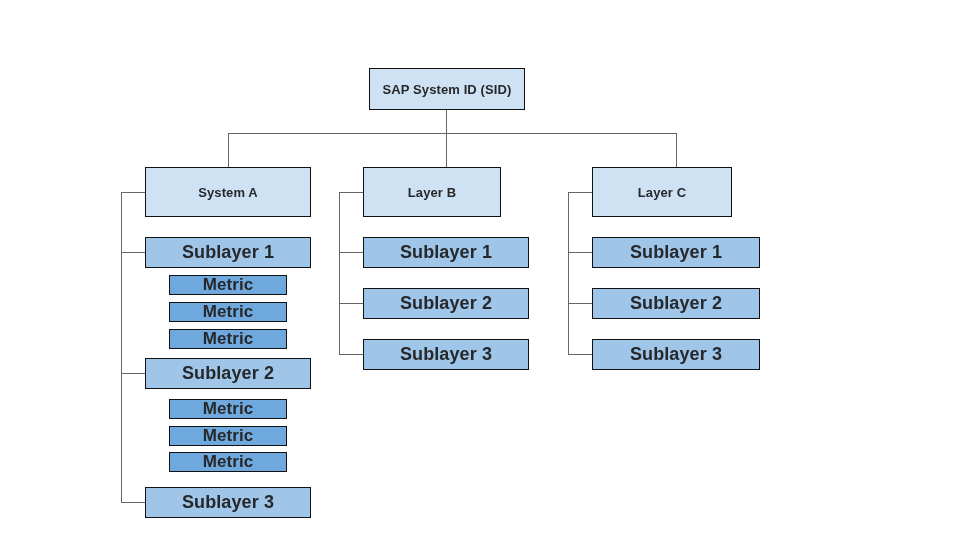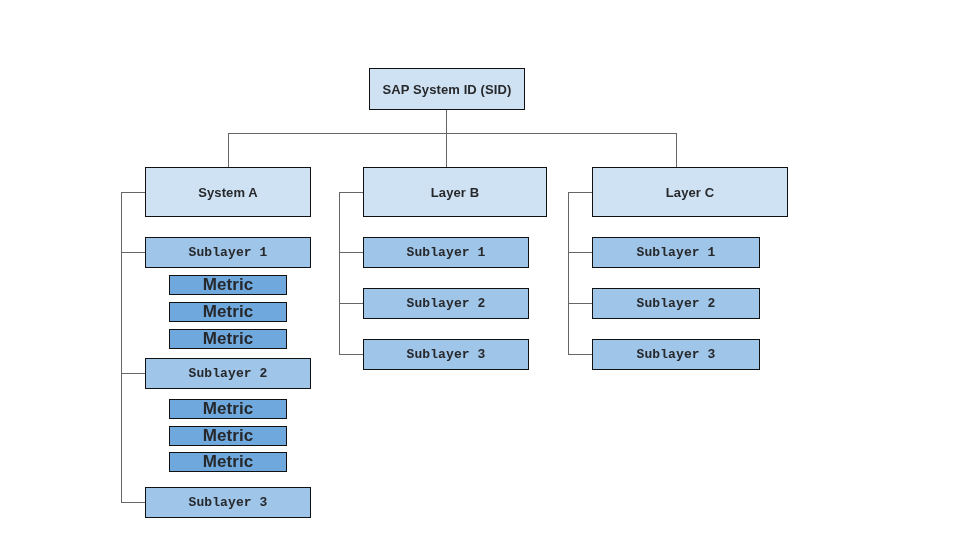--- a/index.html
+++ b/index.html
@@ -25,22 +25,21 @@
     color: var(--text, #26282b);
     font-weight: 700;
     letter-spacing: 0.1px;
   }
   .root-box, .layer-box {
     background: var(--layer-fill, #cfe2f3);
     font-size: 13px;
   }
   .sublayer-box {
     background: var(--sublayer-fill, #9fc5e8);
-    font-size: 13px;
-    font-family: Liberation Mono, monospace;
+    font-size: 18px;
   }
   .metric-box {
     background: var(--metric-fill, #6fa8dc);
     font-size: 17px;
   }
   .line {
     position: absolute;
     background: var(--connector, #666666);
   }
   .line-h { height: 1px; }
@@ -78,29 +77,29 @@
   <div class="box metric-box" style="left:169px; top:452px; width:118px; height:20px;">Metric</div>
 
   <div class="box sublayer-box" style="left:145px; top:487px; width:166px; height:31px;">Sublayer 3</div>
 
   <div class="line line-v" style="left:339px; top:192px; height:162px;"></div>
   <div class="line line-h" style="left:339px; top:192px; width:24px;"></div>
   <div class="line line-h" style="left:339px; top:252px; width:24px;"></div>
   <div class="line line-h" style="left:339px; top:303px; width:24px;"></div>
   <div class="line line-h" style="left:339px; top:354px; width:24px;"></div>
 
-  <div class="box layer-box" style="left:363px; top:167px; width:184px; height:50px;">Layer B</div>
+  <div class="box layer-box" style="left:363px; top:167px; width:138px; height:50px;">Layer B</div>
   <div class="box sublayer-box" style="left:363px; top:237px; width:166px; height:31px;">Sublayer 1</div>
   <div class="box sublayer-box" style="left:363px; top:288px; width:166px; height:31px;">Sublayer 2</div>
   <div class="box sublayer-box" style="left:363px; top:339px; width:166px; height:31px;">Sublayer 3</div>
 
   <div class="line line-v" style="left:568px; top:192px; height:162px;"></div>
   <div class="line line-h" style="left:568px; top:192px; width:24px;"></div>
   <div class="line line-h" style="left:568px; top:252px; width:24px;"></div>
   <div class="line line-h" style="left:568px; top:303px; width:24px;"></div>
   <div class="line line-h" style="left:568px; top:354px; width:24px;"></div>
 
-  <div class="box layer-box" style="left:592px; top:167px; width:196px; height:50px;">Layer C</div>
+  <div class="box layer-box" style="left:592px; top:167px; width:140px; height:50px;">Layer C</div>
   <div class="box sublayer-box" style="left:592px; top:237px; width:168px; height:31px;">Sublayer 1</div>
   <div class="box sublayer-box" style="left:592px; top:288px; width:168px; height:31px;">Sublayer 2</div>
   <div class="box sublayer-box" style="left:592px; top:339px; width:168px; height:31px;">Sublayer 3</div>
 
 </div>
 
 </body></html>

